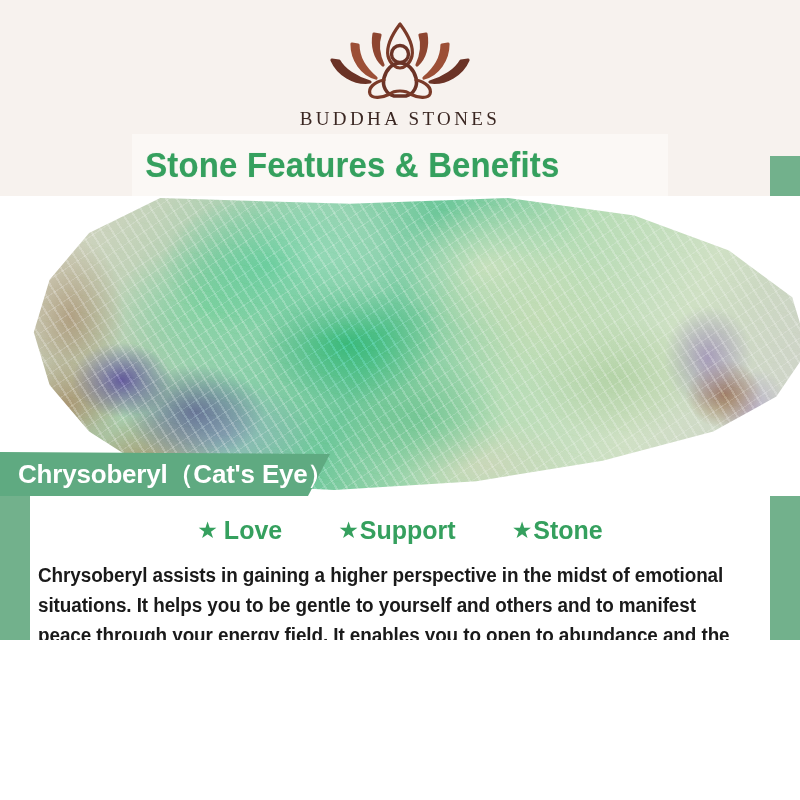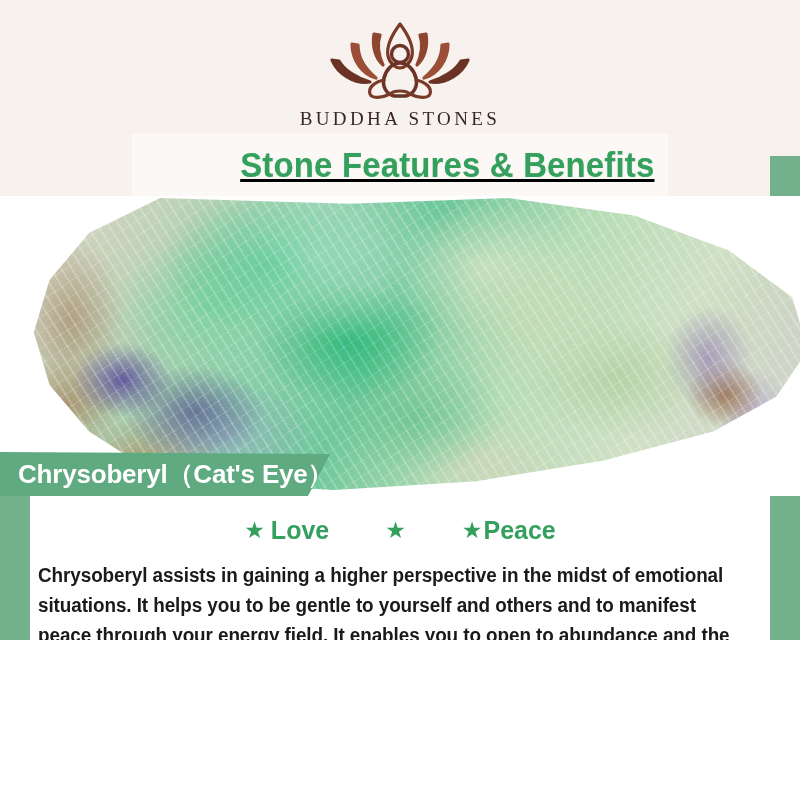--- a/index.html
+++ b/index.html
@@ -48,23 +48,22 @@
     margin-top:4px;
     font-family:"Liberation Serif","DejaVu Serif",serif;
     font-size:19px;letter-spacing:3.4px;color:#3b2722;font-weight:400;
     white-space:nowrap;
   }
 
   
   .title-banner{
     position:absolute;left:132px;top:134px;width:536px;height:62px;
     background:#fbf8f5;
-    display:flex;align-items:center;justify-content:flex-end;
+    display:flex;align-items:center;justify-content:flex-start;
     box-shadow:0 1px 0 rgba(255,255,255,.9);
-    text-decoration:underline;
   }
   .title-text{
     font-size:35px;font-weight:bold;color:#35a05e;
     letter-spacing:.2px;transform:scaleX(.94);transform-origin:center;
     white-space:nowrap;text-shadow:0 0 1px rgba(53,160,94,.35);
   }
 
   
   .photo{
     position:absolute;left:0;top:196px;width:800px;height:300px;
@@ -196,22 +195,23 @@
   </div>
 
   <div class="content">
     <div class="keywords">
       <div class="kw">
         <span class="star">★</span>
         <span>Love</span>
       </div>
       <div class="kw tight">
         <span class="star">★</span>
+        <span>Support</span>
       </div>
       <div class="kw tight">
         <span class="star">★</span>
-        <span>Peace</span>
+        <span>Stone</span>
       </div>
     </div>
     <p class="body-text">Chrysoberyl assists in gaining a higher perspective in the midst of emotional situations. It helps you to be gentle to yourself and others and to manifest peace through your energy field. It enables you to open to abundance and the gifts of the Divine. It can assist in dispelling egoic thoughts, beliefs and motivations so you can be conscious and present with the energy of the Divine.</p>
   </div>
 
 </div>
 
 </body></html>

